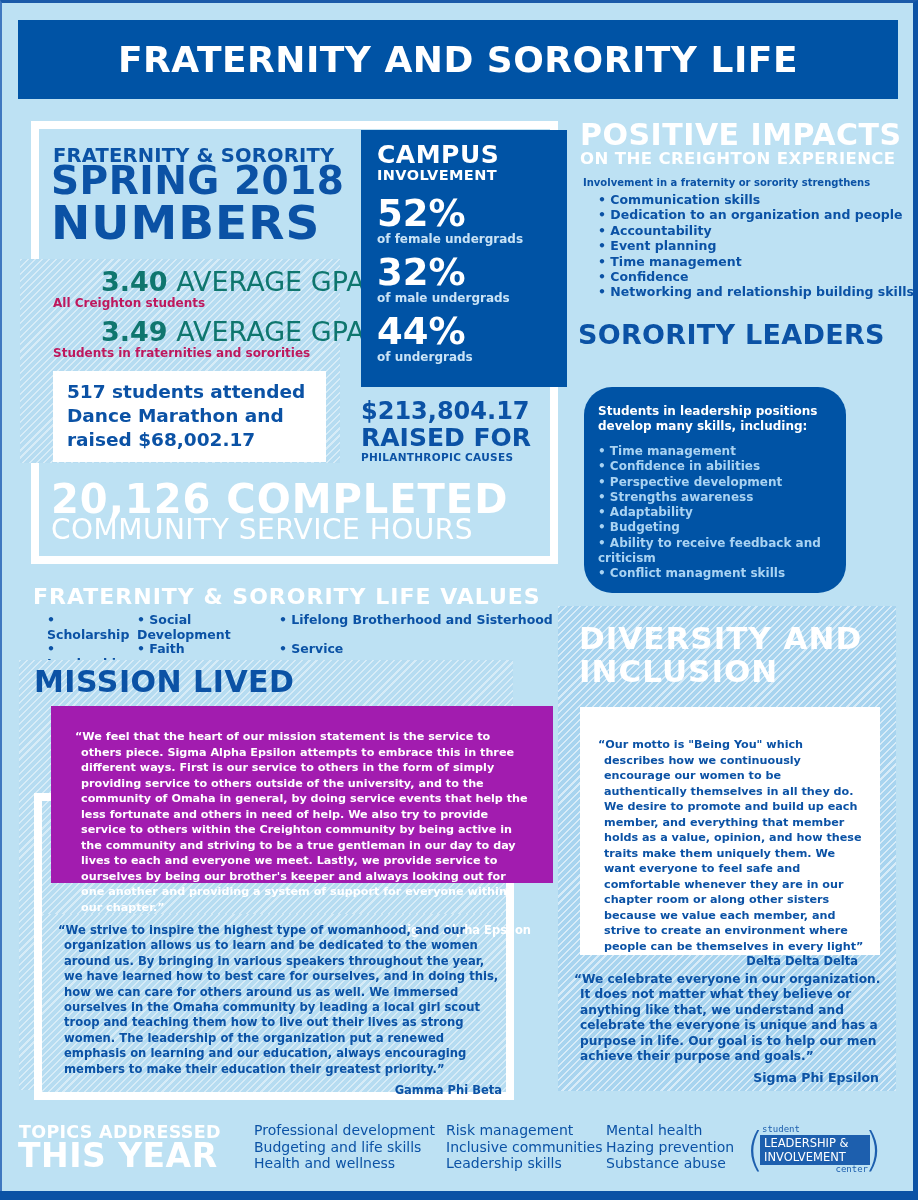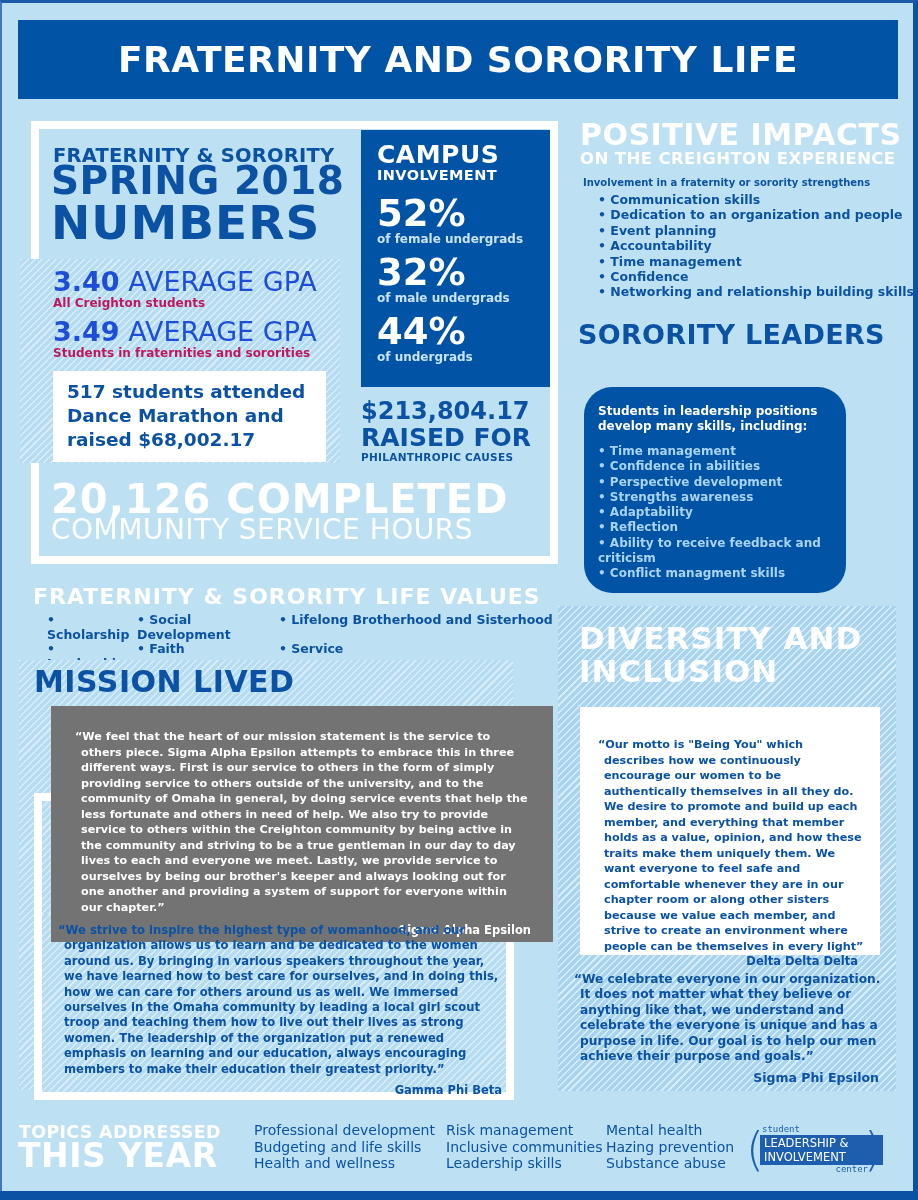--- a/index.html
+++ b/index.html
@@ -30,28 +30,28 @@
     font-family: "DejaVu Sans", sans-serif; font-weight: bold; font-size: 36px; letter-spacing: 0.5px;
   }
 
   
   .numbers-frame { left: 31px; top: 121px; width: 527px; height: 443px; border: 8px solid #fff; background: #bde1f3; }
   .num-head1 { left: 53px; top: 144px; font-weight: bold; font-size: 19.5px; color: #0b52a5; letter-spacing: 0.2px; }
   .num-head2 { left: 51px; top: 161px; font-weight: bold; font-size: 39px; color: #0b52a5; line-height: 40px; letter-spacing: 0.5px; }
   .num-head3 { left: 51px; top: 199px; font-weight: bold; font-size: 47px; color: #0b52a5; line-height: 48px; letter-spacing: 1px; }
 
   .gpa-panel { left: 20px; top: 259px; width: 320px; height: 204px; }
-  .gpa-big { font-size: 27px; color: #1d4ed8; line-height: 28px; }
+  .gpa-big { font-size: 27px; color: #0f766e; line-height: 28px; margin-left: 48px; }
   .gpa-big b { font-weight: bold; }
   .gpa-sub { font-size: 12px; font-weight: bold; color: #be185d; }
 
   .dance-box { left: 53px; top: 371px; width: 273px; height: 91px; background: #fff;
     padding: 9px 14px; font-size: 18.5px; line-height: 24px; color: #0b52a5; font-weight: bold; }
 
-  .campus-box { left: 361px; top: 130px; width: 189px; height: 257px; background: #0053a5; color: #fff; padding: 12px 16px; }
+  .campus-box { left: 361px; top: 130px; width: 206px; height: 257px; background: #0053a5; color: #fff; padding: 12px 16px; }
   .campus-title { font-weight: bold; font-size: 25px; line-height: 26px; letter-spacing: 0.5px; }
   .campus-sub { font-weight: bold; font-size: 14.5px; line-height: 15px; letter-spacing: 0.4px; }
   .pct { font-weight: bold; font-size: 37px; line-height: 38px; margin-top: 12px; }
   .pct-lbl { font-size: 12px; font-weight: bold; color: #c9e3f6; line-height: 13px; }
 
   .raised-amt { left: 361px; top: 397px; font-weight: bold; font-size: 24px; color: #0b52a5; line-height: 28px; }
   .raised-for { left: 361px; top: 424px; font-weight: bold; font-size: 25px; color: #0b52a5; line-height: 28px; }
   .raised-causes { left: 361px; top: 451px; font-weight: bold; font-size: 10.5px; color: #0b52a5; letter-spacing: 0.3px; }
 
   .hours-big { left: 51px; top: 477px; font-weight: bold; font-size: 40px; color: #fff; line-height: 44px; letter-spacing: 1px; }
@@ -72,41 +72,41 @@
 
   
   .values-title { left: 33px; top: 584px; font-weight: bold; font-size: 22px; color: #fff; letter-spacing: 1px; }
   .values-grid { left: 47px; top: 613px; font-size: 12.5px; font-weight: bold; color: #0b52a5; display: grid;
     grid-template-columns: 90px 142px auto; column-gap: 0; row-gap: 0; line-height: 14.5px; }
   .values-grid span::before { content: "\2022  "; }
 
   
   .mission-panel { left: 19px; top: 660px; width: 494px; height: 430px; }
   .mission-title { left: 34px; top: 664px; font-weight: bold; font-size: 30px; color: #0b52a5; letter-spacing: 0.5px; }
-  .sae-box { left: 51px; top: 706px; width: 502px; height: 236px; background: #737373; color: #fff; padding: 23px 22px 0 24px; }
+  .sae-box { left: 51px; top: 706px; width: 502px; height: 177px; background: #a21caf; color: #fff; padding: 23px 22px 0 24px; }
   .quote-text { font-size: 11.2px; font-weight: bold; line-height: 15.5px; text-indent: -6px; padding-left: 6px; }
   .quote-attr { text-align: right; font-size: 11.5px; font-weight: bold; margin-top: 8px; }
   .gpb-wrap { left: 42px; top: 914px; width: 470px; height: 182px; padding: 9px 8px 0 16px; color: #0b52a5; }
 
   
   .div-panel { left: 558px; top: 606px; width: 338px; height: 485px; }
   .div-title { left: 579px; top: 622px; font-weight: bold; font-size: 31px; color: #fff; line-height: 33px; letter-spacing: 1px; }
   .ddd-box { left: 580px; top: 707px; width: 300px; height: 248px; background: #fff; color: #0b52a5; padding: 30px 14px 0 18px; }
   .sigep-wrap { left: 574px; top: 972px; width: 315px; color: #0b52a5; }
 
   
   .topics-1 { left: 19px; top: 1123px; font-weight: bold; font-size: 17.5px; color: #fff; letter-spacing: 0.3px; line-height: 18px; }
   .topics-2 { left: 18px; top: 1139px; font-weight: bold; font-size: 33px; color: #fff; line-height: 34px; letter-spacing: 0.5px; }
   .topic-col { font-size: 14px; color: #0b52a5; line-height: 16.5px; font-weight: normal; }
   .topic-col div { white-space: nowrap; }
 
   .logo { left: 750px; top: 1124px; width: 130px; height: 52px; }
   .logo-paren { position: absolute; top: 0; font-size: 46px; line-height: 50px; color: #1d5fae; font-weight: 100; }
   .logo-student { position: absolute; left: 12px; top: 0; font-family: "DejaVu Sans Mono", monospace; font-size: 9px; color: #1d5fae; }
-  .logo-box { position: absolute; left: 10px; top: 11px; width: 123px; height: 30px; background: #1d5fae; color: #fff;
+  .logo-box { position: absolute; left: 10px; top: 11px; width: 110px; height: 30px; background: #1d5fae; color: #fff;
     font-size: 11.5px; line-height: 14px; padding: 1px 4px; }
   .logo-center { position: absolute; right: 12px; top: 40px; font-family: "DejaVu Sans Mono", monospace; font-size: 9px; color: #1d5fae; }
 </style>
 </head>
 <body>
 
 <div class="frame"></div>
 
 <div class="abs title-bar">
   <span>FRATERNITY AND SORORITY LIFE</span>
@@ -150,39 +150,39 @@
 
 <div class="abs hours-big">20,126  COMPLETED</div>
 <div class="abs hours-sub">COMMUNITY SERVICE HOURS</div>
 
 <div class="abs pos-title">POSITIVE IMPACTS</div>
 <div class="abs pos-sub">ON THE CREIGHTON EXPERIENCE</div>
 <div class="abs pos-intro">Involvement in a fraternity or sorority strengthens</div>
 <ul class="abs pos-list">
   <li>Communication skills</li>
   <li>Dedication to an organization and people</li>
+  <li>Accountability</li>
   <li>Event planning</li>
-  <li>Accountability</li>
   <li>Time management</li>
   <li>Confidence</li>
   <li>Networking and relationship building skills</li>
 </ul>
 
 <div class="abs lead-title">
   <div>SORORITY LEADERS</div>
 </div>
 <div class="abs lead-box">
   <div class="lead-intro">Students in leadership positions develop many skills, including:</div>
   <ul class="lead-list">
     <li>Time management</li>
     <li>Confidence in abilities</li>
     <li>Perspective development</li>
     <li>Strengths awareness</li>
     <li>Adaptability</li>
-    <li>Reflection</li>
+    <li>Budgeting</li>
     <li>Ability to receive feedback and criticism</li>
     <li>Conflict managment skills</li>
   </ul>
 </div>
 
 <div class="abs values-title">FRATERNITY &amp; SORORITY LIFE VALUES</div>
 <div class="abs values-grid">
   <span>Scholarship</span>
   <span>Social Development</span>
   <span>Lifelong Brotherhood and Sisterhood</span>

